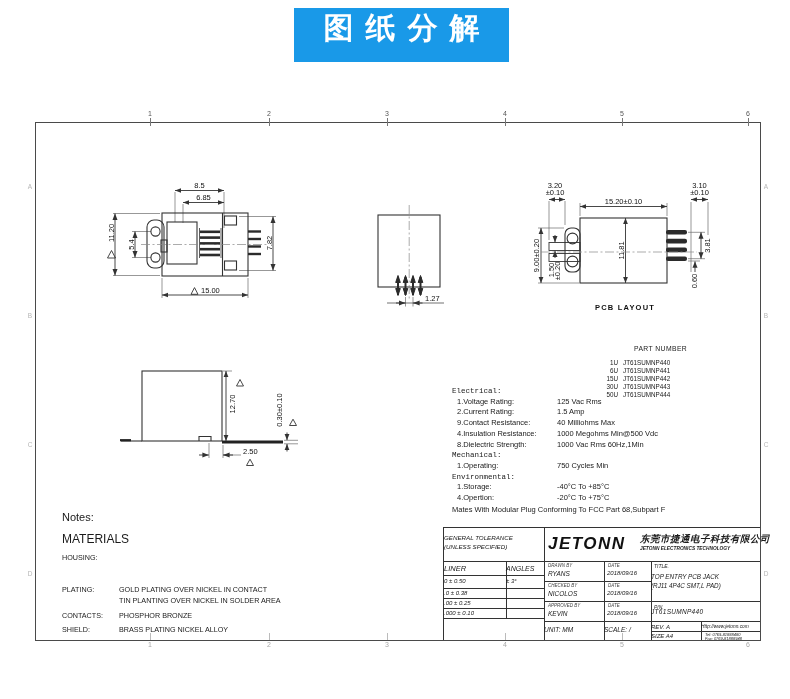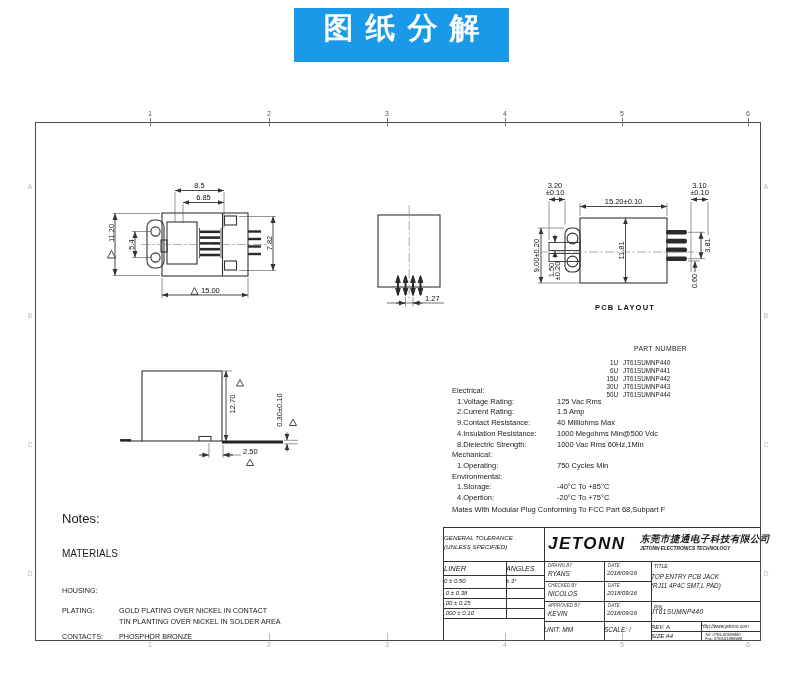--- a/index.html
+++ b/index.html
@@ -16,31 +16,31 @@
   .tick{width:1px;height:8px;background:#777;}
   .tickb{width:1px;height:7px;background:#bbb;}
   svg text{font-family:"Liberation Sans","DejaVu Sans",sans-serif;font-size:7.5px;fill:#111;}
   
   .pnblk{left:598px;top:345px;width:152px;}
   .pn-title{font-size:6.8px;margin-left:36px;letter-spacing:0.4px;margin-bottom:7px;}
   .pn-row{display:flex;font-size:6.3px;line-height:8.1px;}
   .pn-qty{width:20px;text-align:right;margin-right:5px;}
   
   .specs{left:452px;top:386px;width:300px;font-size:7.5px;}
-  .spec-head{line-height:10.7px;}
+  .spec-head{line-height:10.7px;font-family:Liberation Mono, monospace;}
   .spec-row{display:flex;line-height:10.7px;padding-left:5px;}
   .spec-name{width:100px;}
   .spec-foot{line-height:10.7px;margin-top:1px;}
   
   .notes{left:62px;top:511px;width:330px;}
-  .notes-title{font-size:13px;margin-bottom:22px;}
-  .notes-mat{font-size:10px;margin-bottom:26px;}
+  .notes-title{font-size:11px;margin-bottom:9px;}
+  .notes-mat{font-size:12px;margin-bottom:6px;}
   .note-row{display:flex;font-size:7.2px;line-height:11px;}
   .note-label{width:57px;}
-  .mb5{margin-bottom:9px;gap:12px;} .mb35{margin-bottom:3.5px;}
+  .mb5{margin-bottom:21px;gap:12px;} .mb35{margin-bottom:3.5px;}
   
   .tb{left:443px;top:527px;width:316px;height:112px;border-left:1px solid #333;border-top:1px solid #333;}
   .tl{position:absolute;background:#333;}
   .tb span{position:absolute;white-space:nowrap;font-style:italic;}
   .ctr{}
   .lbl{font-size:4.5px;color:#444;}
   .logo{font-size:17px;font-weight:bold;font-style:italic;letter-spacing:1.5px;color:#111;}
   .ccn{font-size:9.5px;font-weight:bold;letter-spacing:0.5px;}
   .cen{font-size:4.8px;font-weight:bold;font-style:italic;color:#222;}
 </style>
@@ -356,20 +356,27 @@
         <div>TIN PLANTING OVER NICKEL IN SOLDER AREA</div>
       </div>
   </div>
   <div class="note-row mb35">
     <span class="note-label">CONTACTS:</span>
     <div>
         <div>PHOSPHOR BRONZE</div>
         <div></div>
       </div>
   </div>
+  <div class="note-row">
+    <span class="note-label">SHIELD:</span>
+    <div>
+        <div>BRASS PLATING NICKEL ALLOY</div>
+        <div></div>
+      </div>
+  </div>
 </div>
 
 <div class="abs tb">
 
   <div class="tl" style="left:100px;top:0;width:1px;height:112px"></div>
   <div class="tl" style="left:62px;top:33px;width:1px;height:57px"></div>
   <div class="tl" style="left:207px;top:33px;width:1px;height:79px"></div>
   <div class="tl" style="left:160px;top:33px;width:1px;height:79px"></div>
   <div class="tl" style="left:257px;top:93px;width:1px;height:19px"></div>
   <div class="tl" style="left:0;top:33px;width:316px;height:1px"></div>

